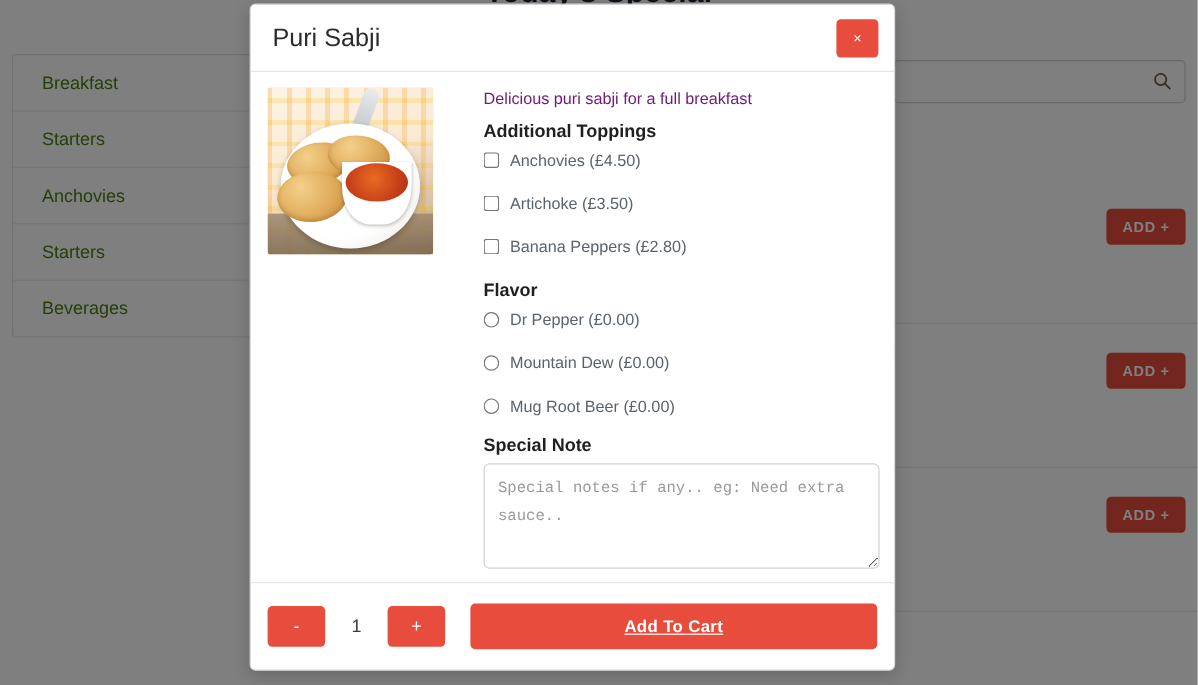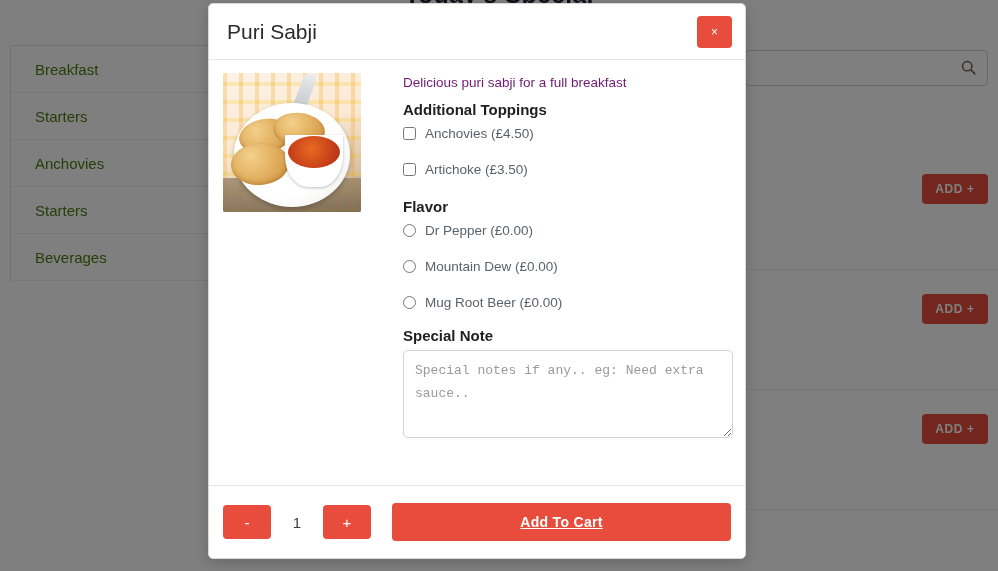--- a/index.html
+++ b/index.html
@@ -280,20 +280,24 @@
       <div class="group-title">Additional Toppings</div>
 
       <label class="opt-row">
         <input type="checkbox" style="">
         <span class="opt-label">Anchovies (£4.50)</span>
       </label>
       <label class="opt-row">
         <input type="checkbox" style="">
         <span class="opt-label">Artichoke (£3.50)</span>
       </label>
+      <label class="opt-row">
+        <input type="checkbox" style="">
+        <span class="opt-label">Banana Peppers (£2.80)</span>
+      </label>
 
       <div class="group-title">Flavor</div>
 
       <label class="opt-row">
         <input type="radio" name="flavor" style="">
         <span class="opt-label">Dr Pepper (£0.00)</span>
       </label>
       <label class="opt-row">
         <input type="radio" name="flavor" style="">
         <span class="opt-label">Mountain Dew (£0.00)</span>

